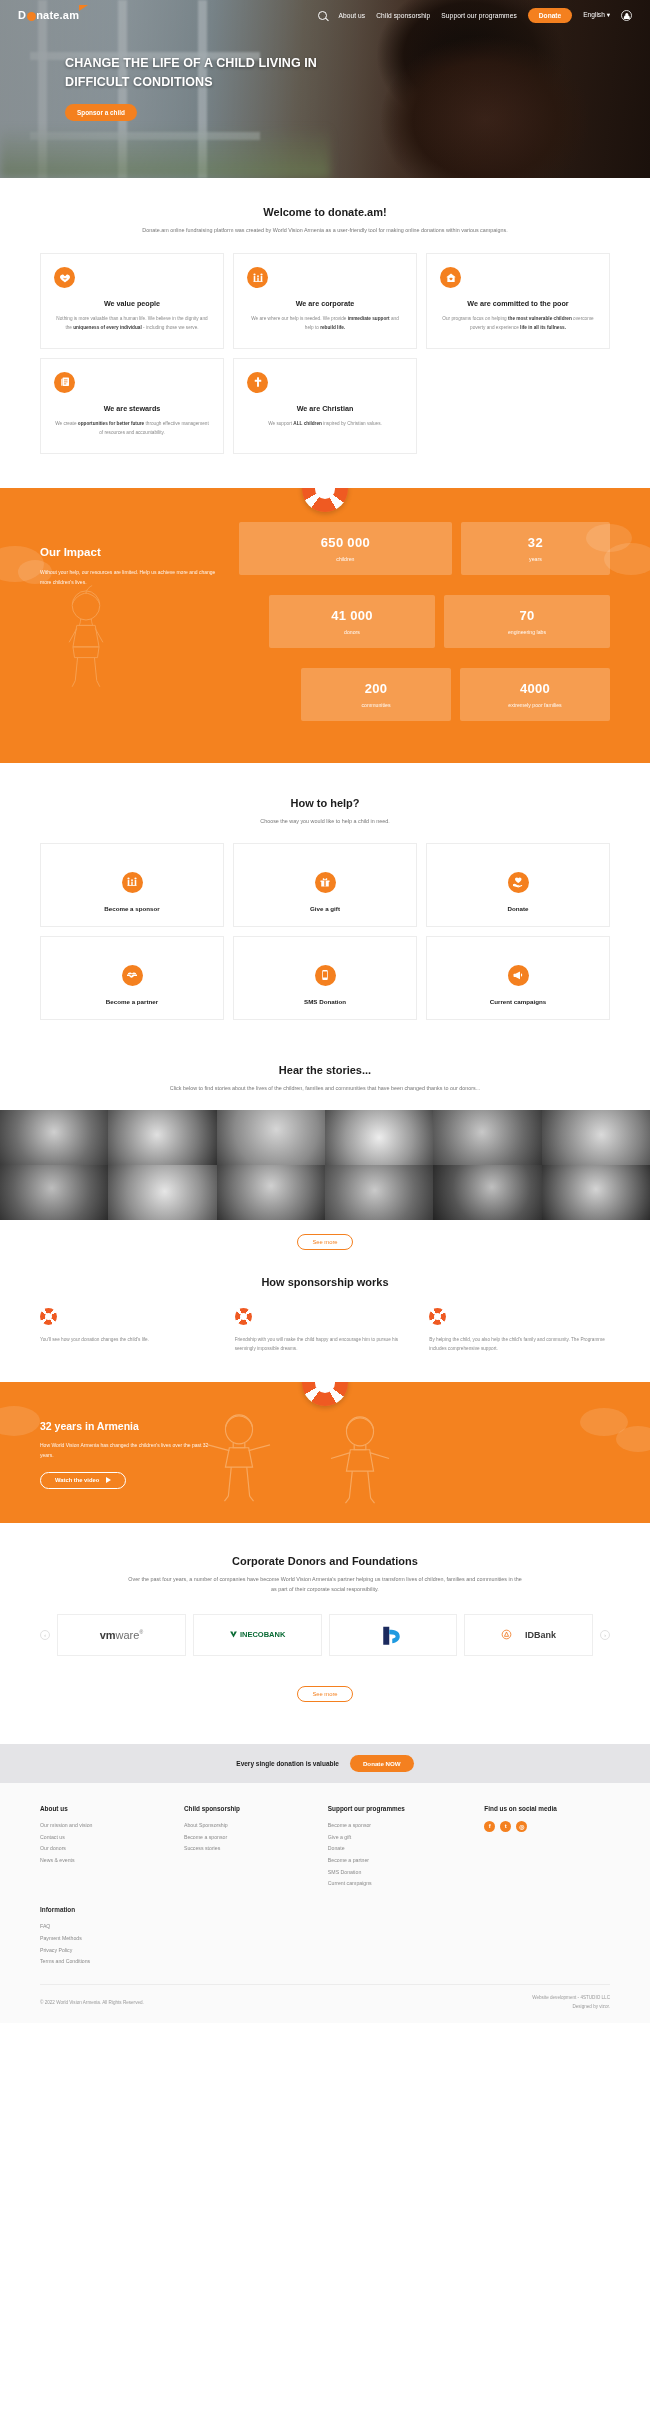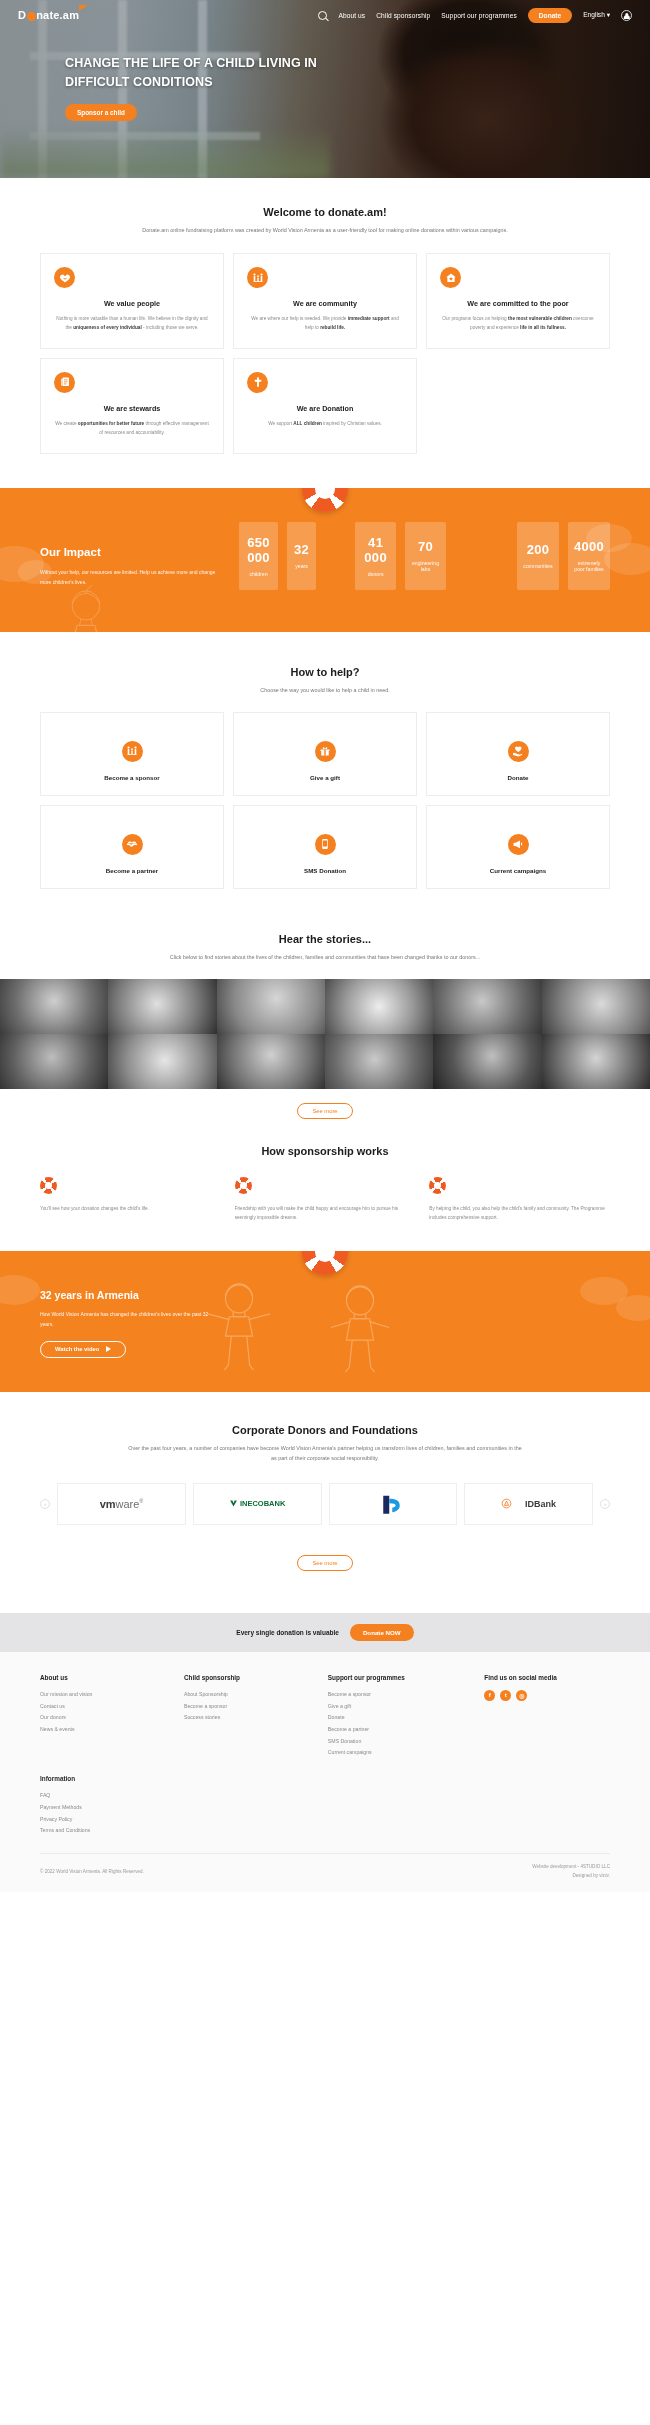--- a/index.html
+++ b/index.html
@@ -74,21 +74,21 @@
   
   .impact{ position:relative; background:#f4821f; margin-top:34px; padding:34px 40px 42px; overflow:hidden; }
   .ring{ position:absolute; left:50%; top:-22px; transform:translateX(-50%); width:46px; height:46px; z-index:4; }
   .ring .r-out{ width:46px; height:46px; border-radius:50%; background:conic-gradient(#ef5a22 0 10%, #fdfdfd 10% 17%, #ef5a22 17% 35%, #fdfdfd 35% 42%, #ef5a22 42% 60%, #fdfdfd 60% 67%, #ef5a22 67% 85%, #fdfdfd 85% 92%, #ef5a22 92% 100%); display:flex; align-items:center; justify-content:center; box-shadow:0 2px 5px rgba(0,0,0,.18); }
   .ring .r-in{ width:20px; height:20px; border-radius:50%; background:#fff; }
   .cloud{ position:absolute; border-radius:50%; background:rgba(255,255,255,.12); }
   .impact-grid{ display:flex; gap:14px; position:relative; z-index:3; }
   .impact-left{ width:185px; padding-top:24px; }
   .impact-left h2{ color:#fff; font-size:11.5px; font-weight:bold; }
   .impact-left p{ color:rgba(255,255,255,.92); font-size:5px; line-height:2; margin-top:9px; }
-  .stats{ flex:1; display:flex; flex-direction:row; gap:9px; }
+  .stats{ flex:1; display:flex; flex-direction:column; gap:20px; }
   .stat-row{ display:flex; gap:9px; }
   .stat{ background:rgba(255,255,255,.22); border-radius:2px; padding:13px 4px; text-align:center; min-height:48px; display:flex; flex-direction:column; justify-content:center; }
   .stat .n{ color:#fff; font-size:13px; font-weight:bold; letter-spacing:.3px; }
   .stat .l{ color:rgba(255,255,255,.95); font-size:5.2px; margin-top:6px; }
   .r1 .stat:first-child{ flex:1.45; } .r1 .stat:last-child{ flex:1; }
   .r2{ padding-left:30px; } .r2 .stat{ flex:1; }
   .r3{ padding-left:62px; } .r3 .stat{ flex:1; }
   .girl{ position:absolute; left:50px; top:96px; width:72px; height:115px; opacity:.55; z-index:2; }
 
   
@@ -202,21 +202,21 @@
           <svg width="12" height="12" viewBox="0 0 24 24" fill="#fff">
               <circle cx="5" cy="5" r="2.2"></circle>
               <circle cx="19" cy="5" r="2.2"></circle>
               <circle cx="12" cy="8.5" r="1.8"></circle>
               <rect x="3.4" y="8" width="3.2" height="11" rx="1"></rect>
               <rect x="17.4" y="8" width="3.2" height="11" rx="1"></rect>
               <rect x="10.6" y="11" width="2.8" height="8" rx="1"></rect>
               <rect x="3" y="18.4" width="18" height="1.6"></rect>
             </svg>
         </div>
-        <h3>We are community</h3>
+        <h3>We are corporate</h3>
         <p><span>We are where our help is needed. We provide </span><b>immediate support</b><span> and help to </span><b>rebuild life.</b></p>
       </div>
 
       <div class="card">
         <div class="ico">
           <svg width="12" height="12" viewBox="0 0 24 24" fill="#fff">
               <path d="M12 3L2.5 10.5h2.2V20h14.6v-9.5h2.2L12 3z"></path>
               <path d="M12 17.2s-3.2-2.1-3.2-4c0-1.1.9-1.8 1.8-1.8.7 0 1.1.4 1.4.8.3-.4.7-.8 1.4-.8.9 0 1.8.7 1.8 1.8 0 1.9-3.2 4-3.2 4z" fill="#f4801f"></path>
             </svg>
         </div>
@@ -239,21 +239,21 @@
         <p><span>We create </span><b>opportunities for better future</b><span> through effective management of resources and accountability.</span></p>
       </div>
 
       <div class="card">
         <div class="ico">
           <svg width="12" height="12" viewBox="0 0 24 24" fill="#fff">
               <rect x="10.1" y="2.5" width="3.8" height="19" rx=".4"></rect>
               <rect x="5.5" y="7.5" width="13" height="3.8" rx=".4"></rect>
             </svg>
         </div>
-        <h3>We are Donation</h3>
+        <h3>We are Christian</h3>
         <p><span>We support </span><b>ALL children</b><span> inspired by Christian values.</span></p>
       </div>
     </div>
   </section>
 
   <section class="impact">
     <div class="ring">
         <div class="r-out">
           <div class="r-in"></div>
         </div>

